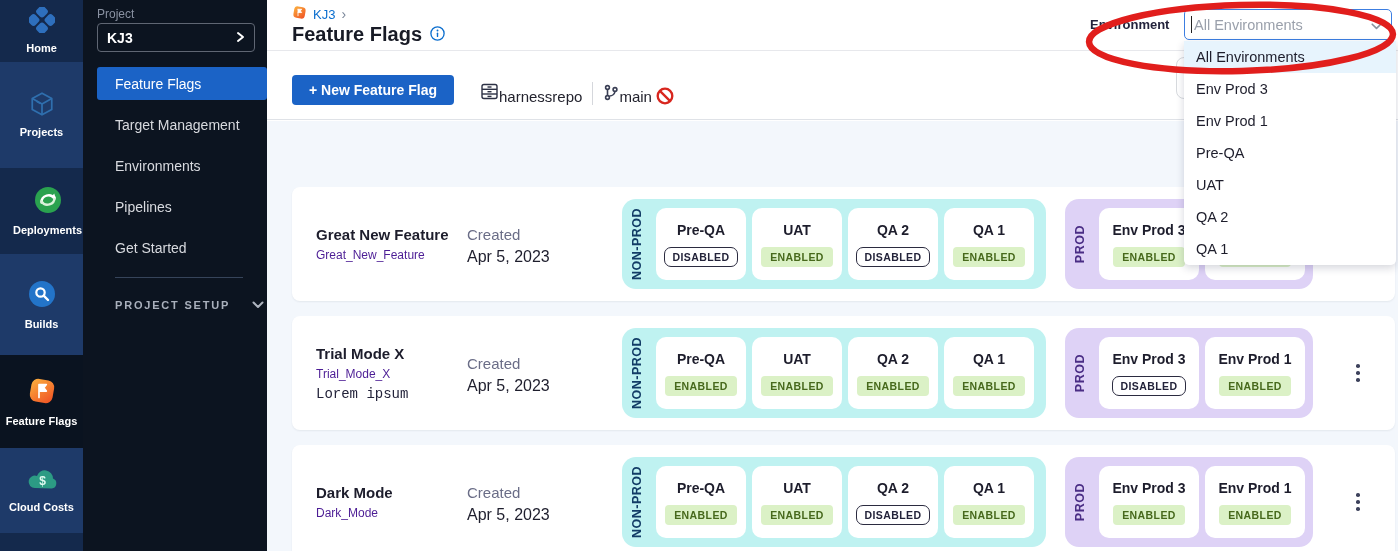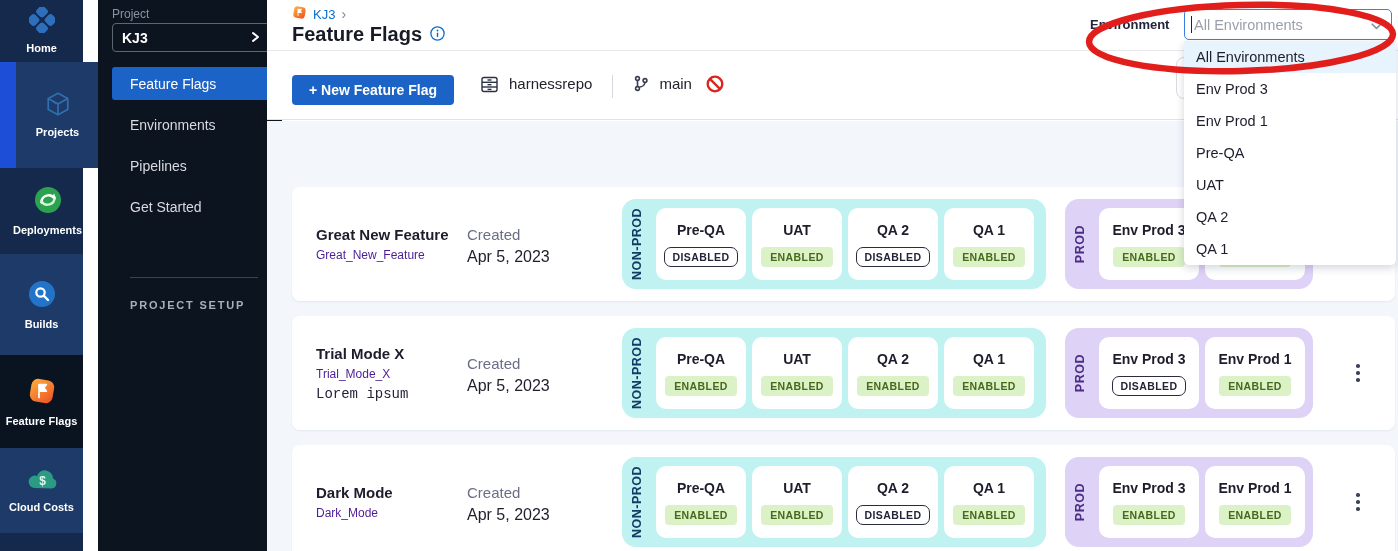--- a/index.html
+++ b/index.html
@@ -5,29 +5,29 @@
   html,body{margin:0;padding:0;width:1398px;height:551px;overflow:hidden;
     font-family:"Liberation Sans",sans-serif;background:#fff;position:relative;}
   *{box-sizing:border-box;}
 
   
   .rail{position:absolute;left:0;top:0;width:83px;height:551px;background:#1d4ed8;}
   .rail-item{width:83px;display:flex;flex-direction:column;align-items:center;justify-content:center;gap:7px;
     color:#fff;font-size:11px;font-weight:700;cursor:pointer;}
   .rail-item .lbl{text-align:center;line-height:1.1;}
   .ri-home{height:62px;background:#14294c;}
-  .ri-projects{height:106px;background:#1e3a69;margin-left:16px;}
+  .ri-projects{height:106px;background:#1e3a69;}
   .ri-deployments{height:86px;background:#14294c;padding-left:12px;}
   .ri-builds{height:101px;background:#1e3a69;}
   .ri-ff{height:93px;background:#0a1320;}
   .ri-cloud{height:85px;background:#1e3a69;}
   .rail-fill{height:18px;background:#14294c;}
 
   
-  .panel{position:absolute;left:98px;top:0;width:184px;height:551px;background:#0c1420;}
+  .panel{position:absolute;left:83px;top:0;width:184px;height:551px;background:#0c1420;}
   .proj-label{position:absolute;left:14px;top:7px;font-size:12px;color:#8a92a2;}
   .proj-select{position:absolute;left:14px;top:23px;width:158px;height:29px;border:1px solid #5f6673;border-radius:4px;
     display:flex;align-items:center;justify-content:space-between;padding:0 9px;cursor:pointer;}
   .proj-select .pname{color:#fff;font-size:14px;font-weight:700;}
   .panel-menu{position:absolute;left:0;top:67px;width:184px;}
   .pm-item{height:33px;margin-bottom:8px;display:flex;align-items:center;padding-left:32px;
     font-size:14px;color:#d8dadf;cursor:pointer;}
   .pm-item.active{background:#1b63c6;color:#fff;margin-left:14px;padding-left:18px;border-radius:3px;}
   .panel-divider{position:absolute;left:32px;top:277px;width:128px;border-top:1px solid #36445a;}
   .proj-setup{position:absolute;left:32px;top:299px;display:flex;align-items:center;gap:22px;cursor:pointer;
@@ -36,21 +36,21 @@
   
   .main-header{position:absolute;left:267px;top:0;width:1131px;height:51px;background:#fff;border-bottom:1px solid #e7e8ec;}
   .breadcrumb{position:absolute;left:25px;top:5px;display:flex;align-items:center;gap:6px;font-size:13px;}
   .bc-proj{color:#0b6ece;cursor:pointer;}
   .bc-sep{color:#7a8699;font-size:14px;}
   .page-title{position:absolute;left:25px;top:23px;display:flex;align-items:center;gap:8px;
     font-size:20px;font-weight:700;color:#181b26;}
   .toolbar{position:absolute;left:267px;top:51px;width:1131px;height:69px;background:#fff;border-bottom:1px solid #dfe2e7;}
   .new-flag-btn{position:absolute;left:25px;top:24px;height:30px;padding:0 17px;background:#1b63c6;border:none;border-radius:4px;
     color:#fff;font-size:14px;font-weight:700;font-family:inherit;cursor:pointer;display:flex;align-items:center;}
-  .repo-group{position:absolute;left:213px;top:24px;height:30px;display:flex;align-items:flex-start;gap:10px;}
+  .repo-group{position:absolute;left:213px;top:24px;height:30px;display:flex;align-items:flex-end;}
   .repo-name,.branch-name{font-size:15px;color:#23232e;cursor:pointer;}
   .vdiv{width:1px;height:23px;background:#d5d7dc;margin:0 10px;}
   .search-box{position:absolute;left:1176px;top:57px;width:219px;height:42px;background:#fff;
     border:1.5px solid #d7dade;border-radius:8px;z-index:2;}
   .content{position:absolute;left:267px;top:121px;width:1131px;height:430px;background:#f3f7fc;overflow:hidden;}
 
   
   .flag-row{position:absolute;left:25px;width:1103px;height:114px;background:#fff;border-radius:8px;
     box-shadow:0 1px 2px rgba(31,41,55,.07);}
   .flag-info{position:absolute;left:24px;top:0;bottom:0;width:150px;display:flex;flex-direction:column;justify-content:center;gap:5px;}
@@ -173,20 +173,21 @@
   <div class="proj-select">
     <span class="pname">KJ3</span>
     <span>
       <svg width="10" height="12" viewBox="0 0 10 12" fill="none" stroke="#fff" stroke-width="2" stroke-linecap="round" stroke-linejoin="round">
           <path d="M3 2 L8 6 L3 10"></path>
         </svg>
     </span>
   </div>
   <div class="panel-menu">
       <div class="pm-item active">Feature Flags</div>
+      <div class="pm-item">Target Management</div>
       <div class="pm-item">Environments</div>
       <div class="pm-item">Pipelines</div>
       <div class="pm-item">Get Started</div>
     </div>
   <div class="panel-divider"></div>
   <div class="proj-setup">
     <span>PROJECT SETUP</span>
     <span>
       <svg width="12" height="8" viewBox="0 0 12 8" fill="none" stroke="#aeb4bf" stroke-width="2" stroke-linecap="round" stroke-linejoin="round">
           <path d="M1.5 1.5 L6 6 L10.5 1.5"></path>

